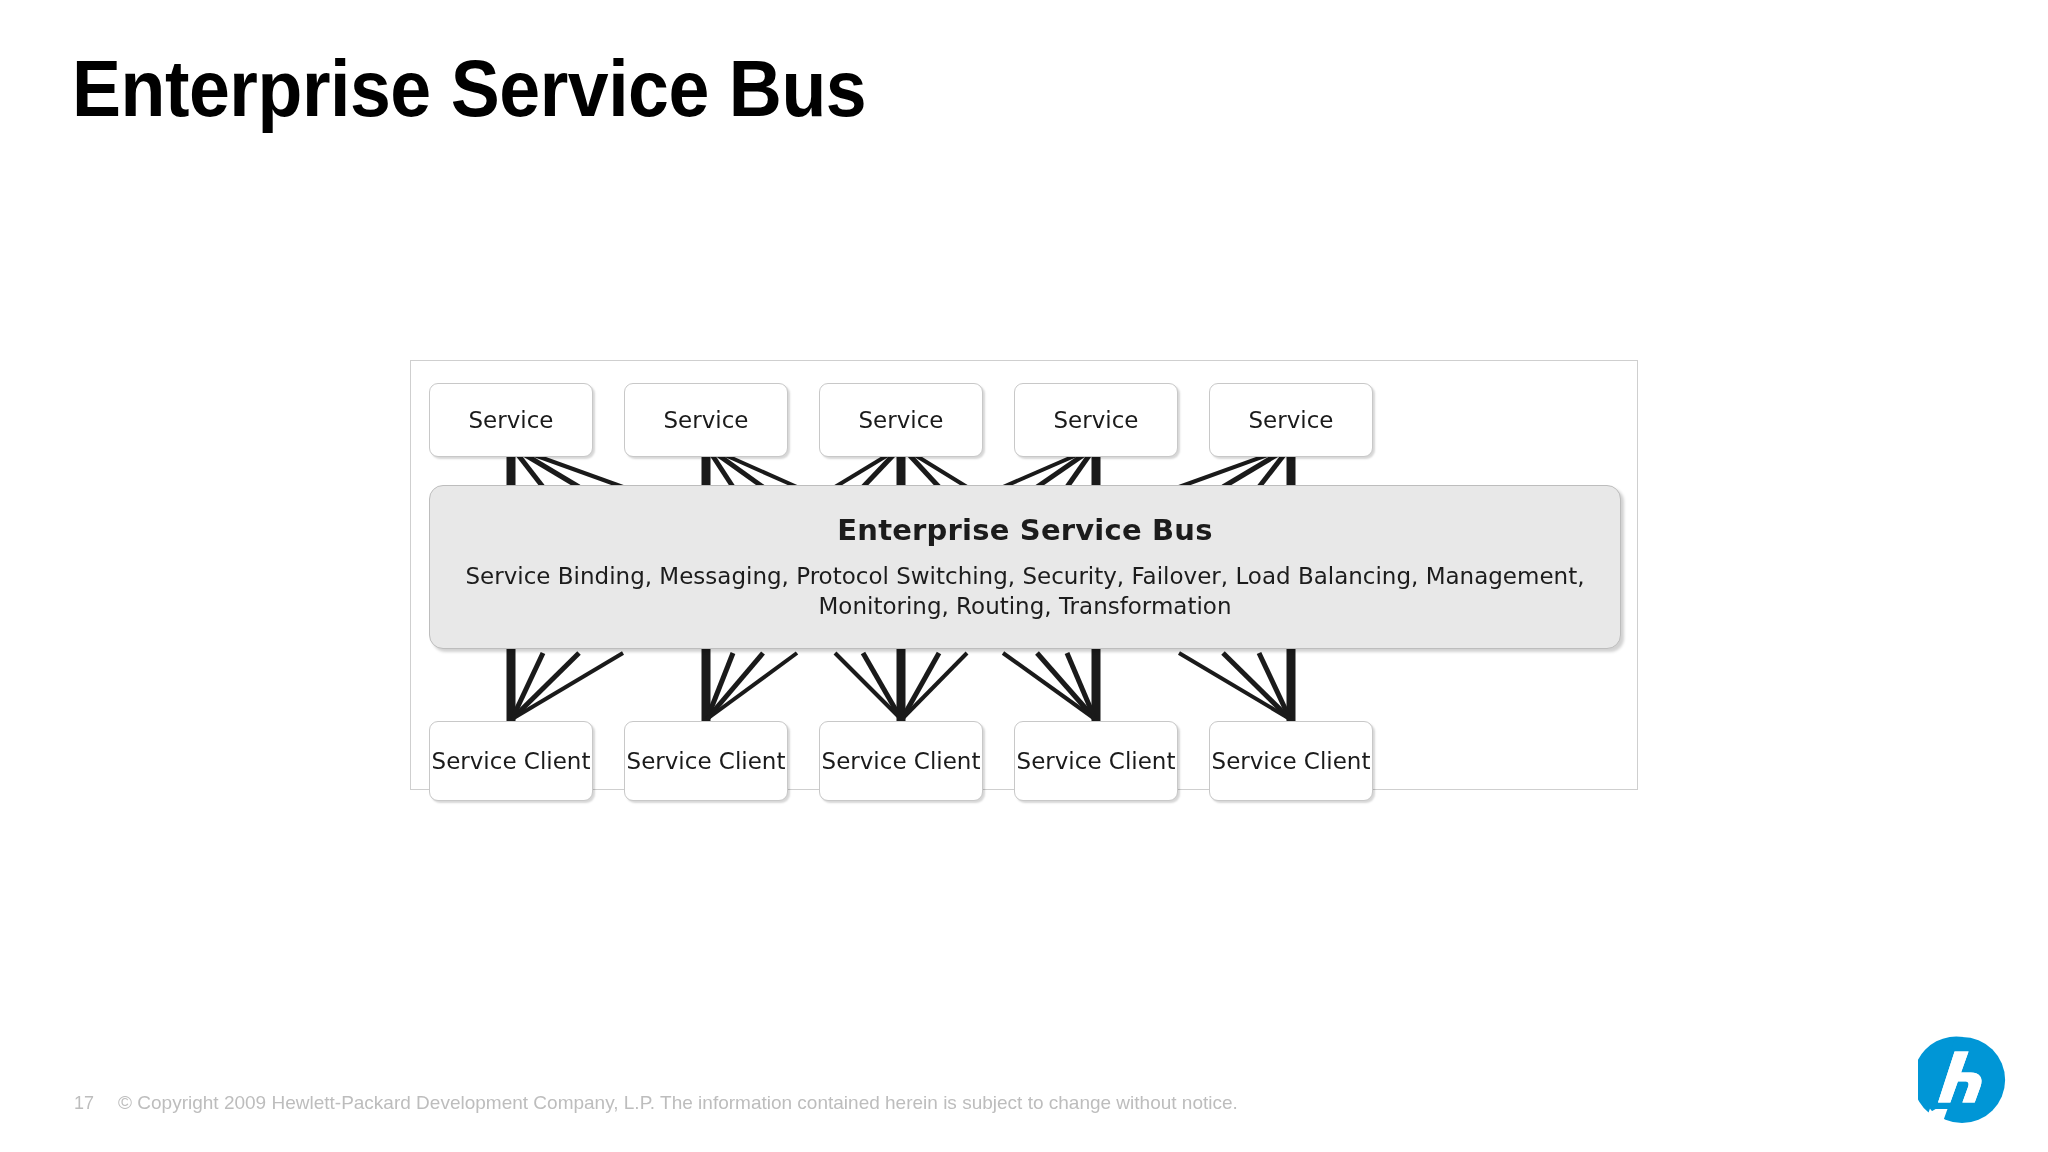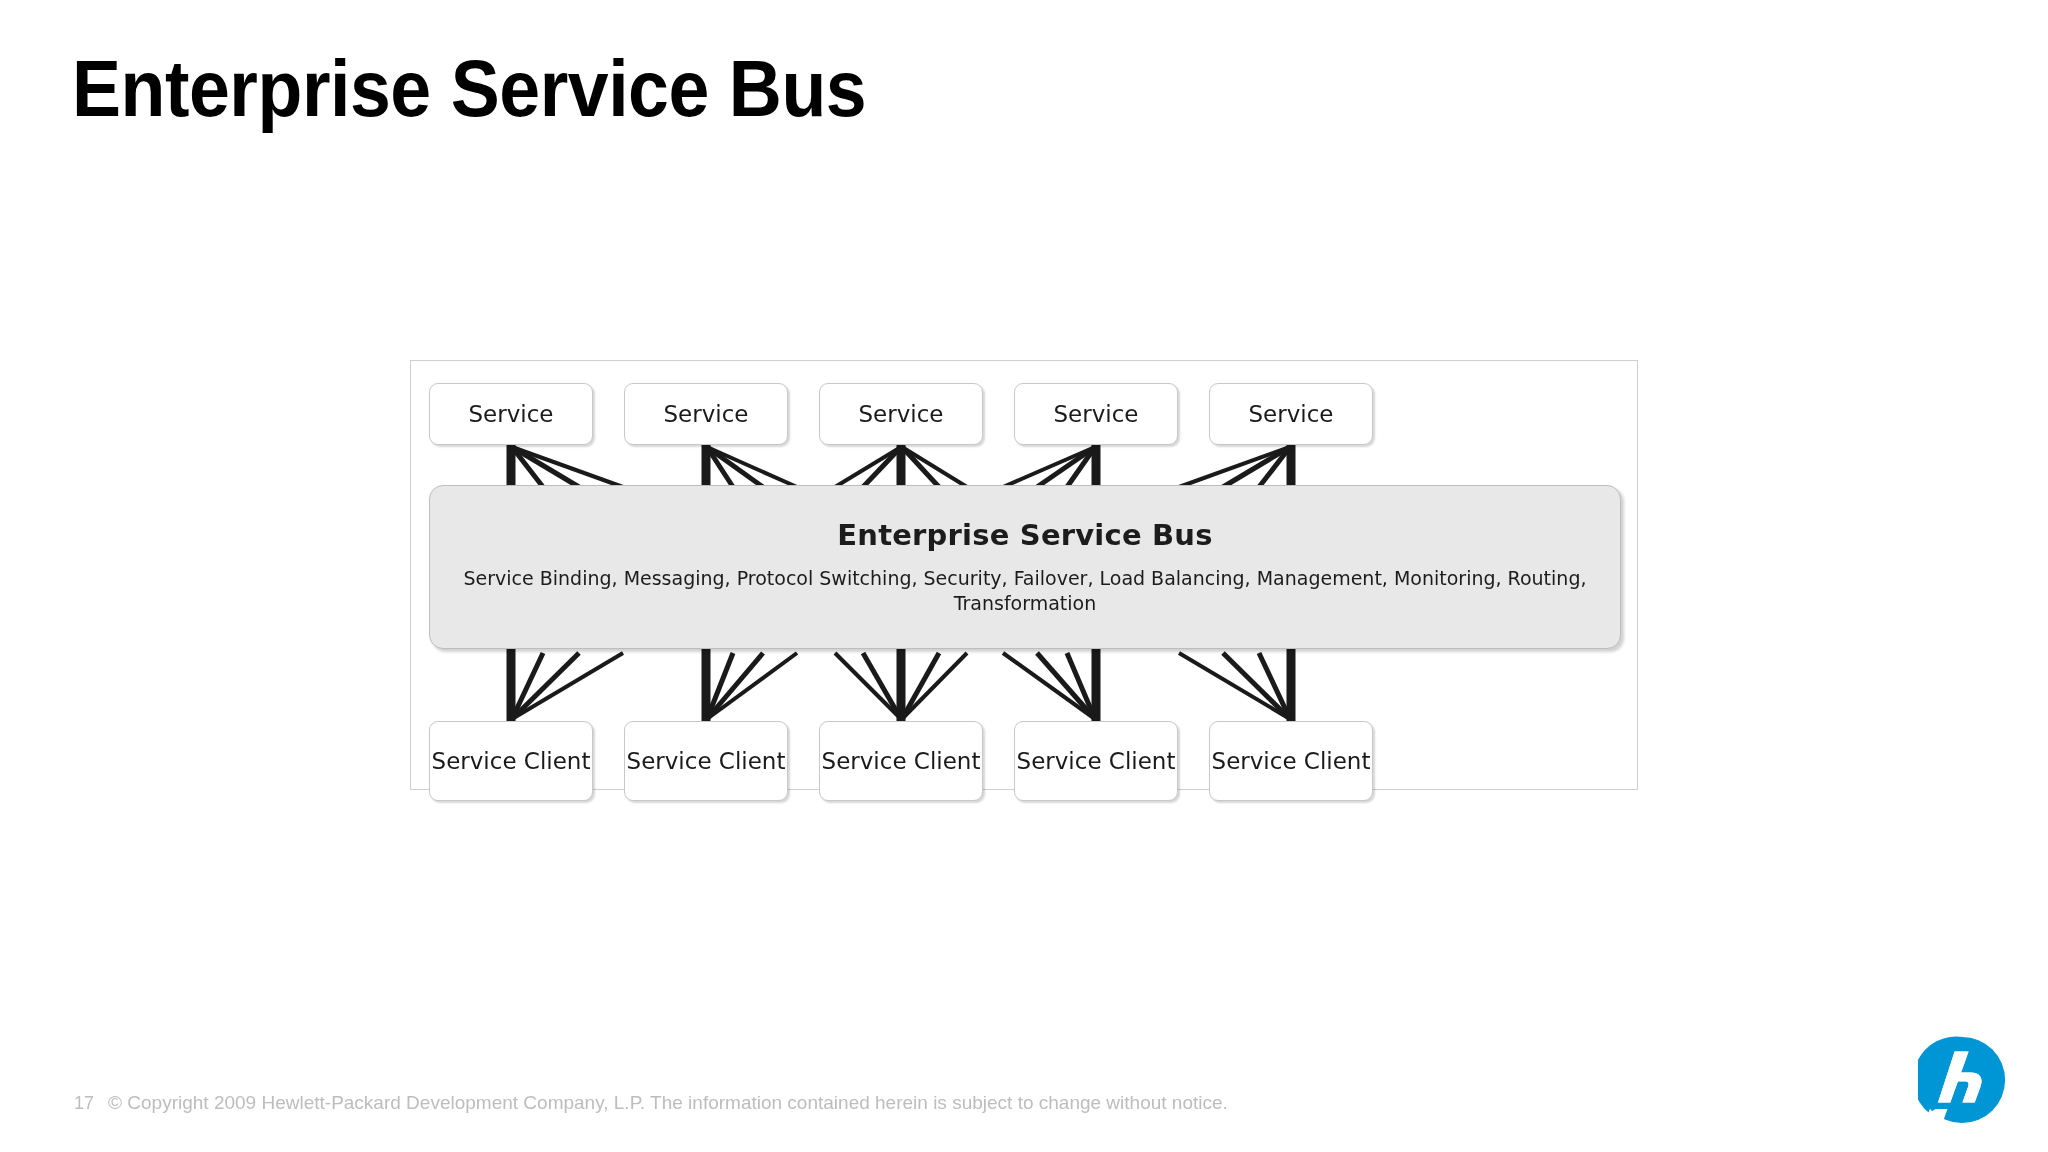--- a/index.html
+++ b/index.html
@@ -63,21 +63,21 @@
     display: flex;
     align-items: center;
     justify-content: center;
     color: #1a1a1a;
     font-family: "DejaVu Sans", sans-serif;
     font-size: 23px;
     white-space: nowrap;
     z-index: 3;
   }
 
-  .service-row { top: 22px; height: 62px; }
+  .service-row { top: 22px; height: 74px; }
   .client-row  { top: 360px; height: 80px; }
 
   
   #esb-box {
     position: absolute;
     left: 18px;
     top: 124px;
     width: 1192px;
     height: 164px;
     box-sizing: border-box;
@@ -93,34 +93,34 @@
     font-family: "DejaVu Sans", sans-serif;
     color: #1c1c1c;
   }
   #esb-title {
     font-size: 29px;
     font-weight: bold;
     margin-bottom: 14px;
     letter-spacing: 0.2px;
   }
   #esb-desc {
-    font-size: 19px;
+    font-size: 23px;
     line-height: 1.32;
     text-align: center;
     max-width: 1130px;
   }
 
   
   #footer {
     position: absolute;
     left: 74px;
     bottom: 38px;
     display: flex;
     align-items: baseline;
-    gap: 14px;
+    gap: 24px;
     color: #bdbdbd;
     font-family: "Liberation Sans", sans-serif;
     font-size: 19px;
     white-space: nowrap;
   }
   #page-number { font-size: 18px; }
 
   
   #hp-logo {
     position: absolute;

